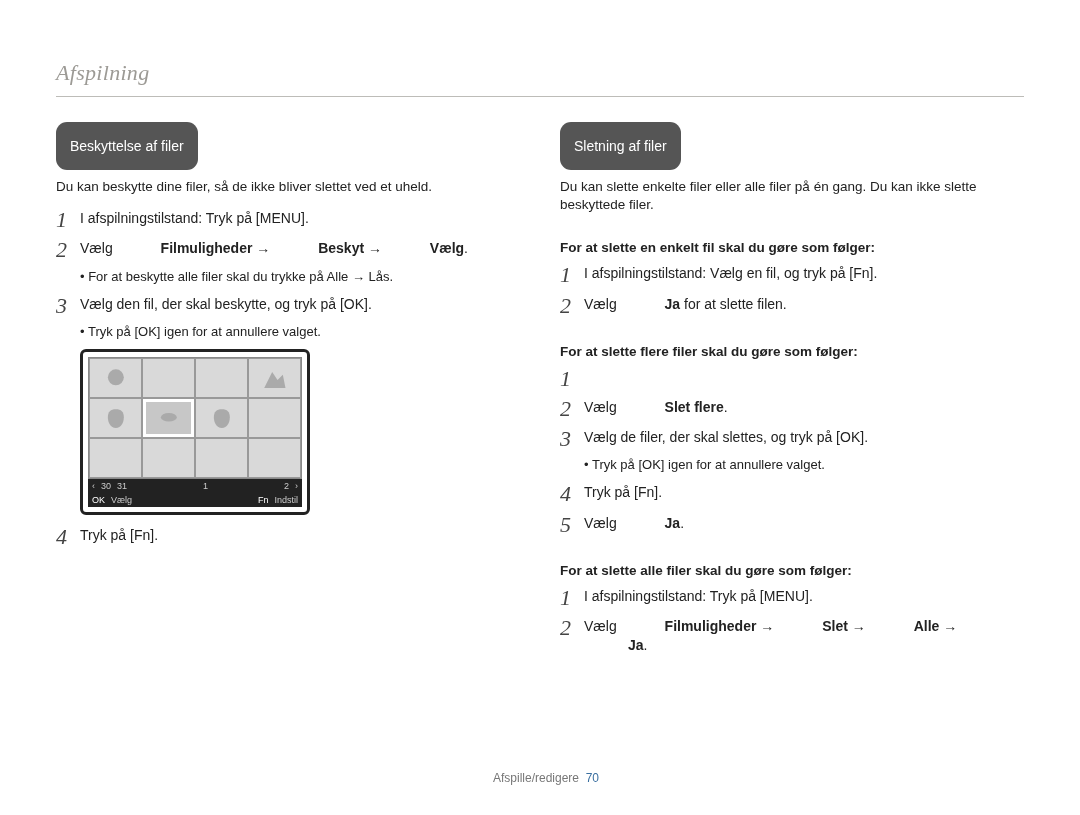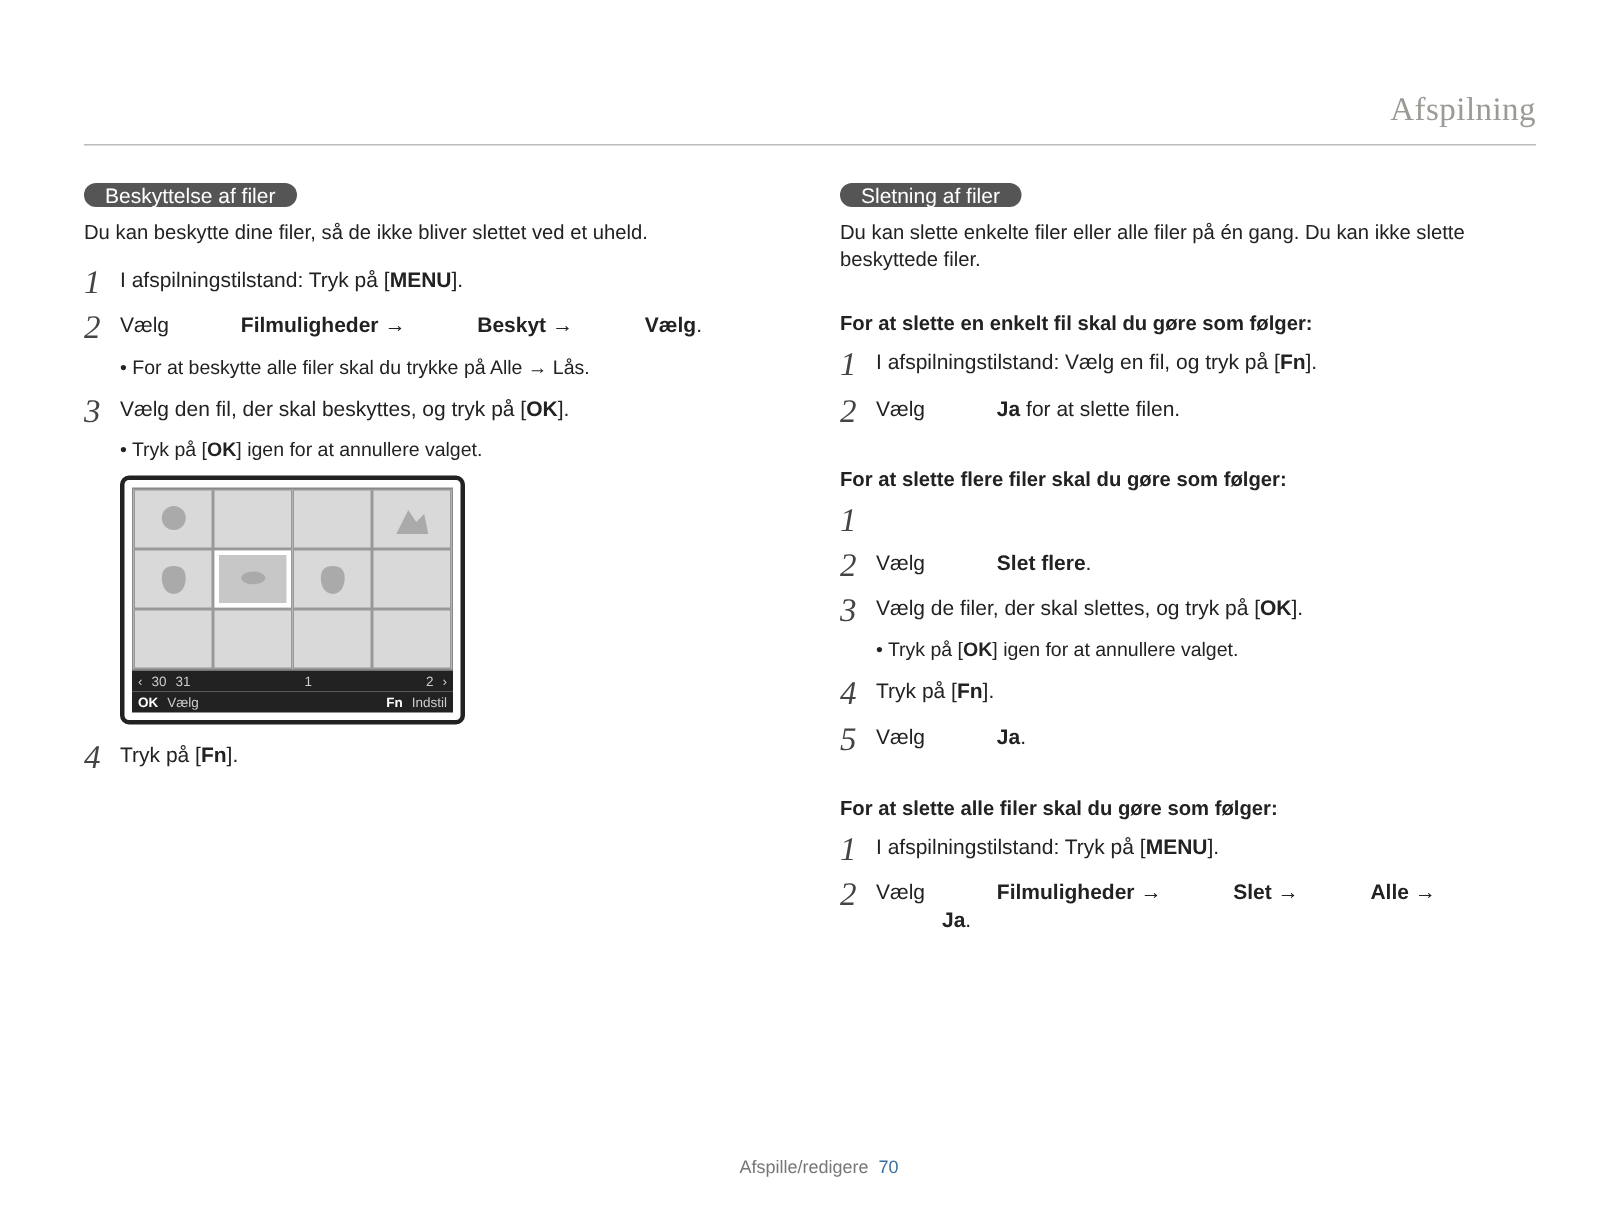--- a/index.html
+++ b/index.html
@@ -12,41 +12,41 @@
     height: 815px;
     box-sizing: border-box;
   }
   .page {
     padding: 60px 56px 30px 56px;
   }
   .section-title {
     font-size: 22px;
     font-weight: 300;
     color: #9c9a95;
+    font-style: italic;
     border-bottom: 1px solid #bdbcb8;
     padding-bottom: 10px;
     margin-bottom: 25px;
     font-family: Georgia, 'Times New Roman', serif;
     letter-spacing: .3px;
-    text-align: right;
   }
   .columns {
     display: flex;
     gap: 40px;
   }
   .col {
     flex: 1;
     min-width: 0;
   }
   .pill {
     display: inline-block;
     background: #555;
     color: #fff;
     font-size: 14px;
-    padding: 0 14px;
+    padding: 16px 14px;
     border-radius: 11px;
     margin-bottom: 8px;
   }
   .intro {
     font-size: 13.5px;
     line-height: 1.35;
     margin-bottom: 12px;
   }
   .proc-head {
     font-size: 13.5px;
@@ -76,21 +76,21 @@
   .step-body .b { font-weight: bold; padding-left: 44px; }
   .bullet {
     font-size: 13px;
     margin: 4px 0 10px 34px;
     text-indent: -10px;
   }
   .bullet::before {
     content: "• ";
   }
   .key {
-    font-weight: bold;
+    font-weight: normal;
     font-family: Arial, Helvetica, sans-serif;
     text-align: center;
   }
   
   .diagram {
     width: 230px;
     margin: 8px 0 10px 24px;
     background: #fff;
   }
   .diag-outer {
@@ -158,21 +158,21 @@
       </div>
 
       <div class="step">
         <div class="step-num">2</div>
         <div class="step-body"><span>Vælg </span><span class="b">Filmuligheder</span><span> → </span><span class="b">Beskyt</span><span> → </span><span class="b">Vælg</span><span>.</span></div>
       </div>
       <div class="bullet"><span>For at beskytte alle filer skal du trykke på </span><span class="b">Alle</span><span> → </span><span class="b">Lås</span><span>.</span></div>
 
       <div class="step">
         <div class="step-num">3</div>
-        <div class="step-body"><span>Vælg den fil, der skal beskyttes, og tryk på [</span><span class="key">OK</span><span>].</span></div>
+        <div class="step-body"><span>Vælg den fil, der skal beskytte, og tryk på [</span><span class="key">OK</span><span>].</span></div>
       </div>
       <div class="bullet"><span>Tryk på [</span><span class="key">OK</span><span>] igen for at annullere valget.</span></div>
 
       
       <div class="diagram">
         <div class="diag-outer">
           <div class="grid">
             <div class="cell">
                 <svg viewBox="0 0 10 10">
                   <circle cx="5" cy="5" r="3" class="silh"></circle>

